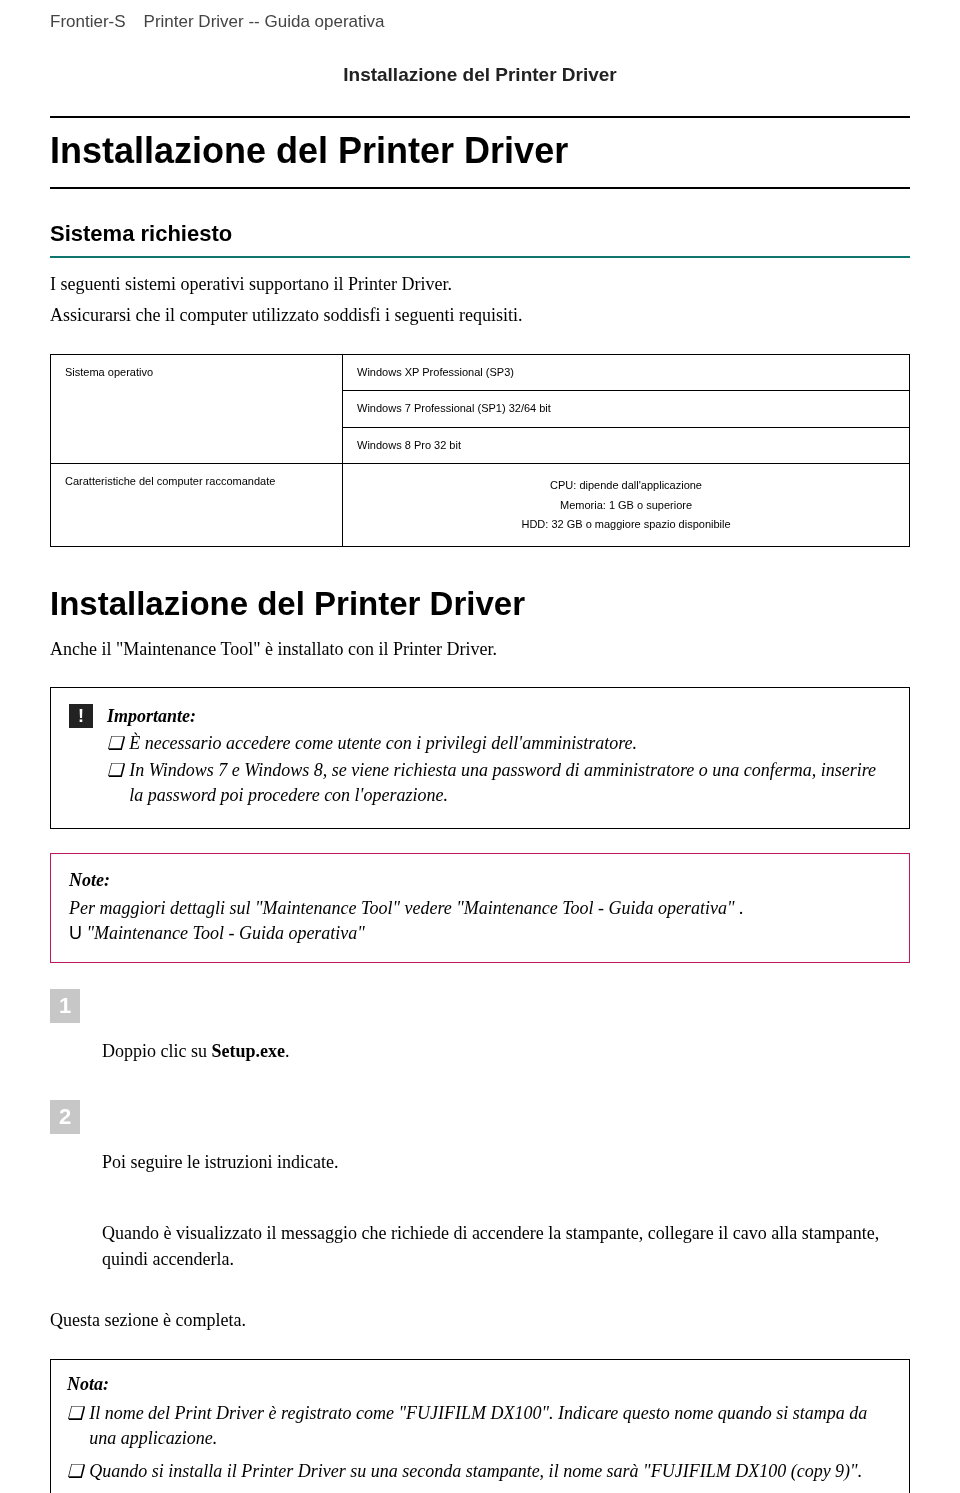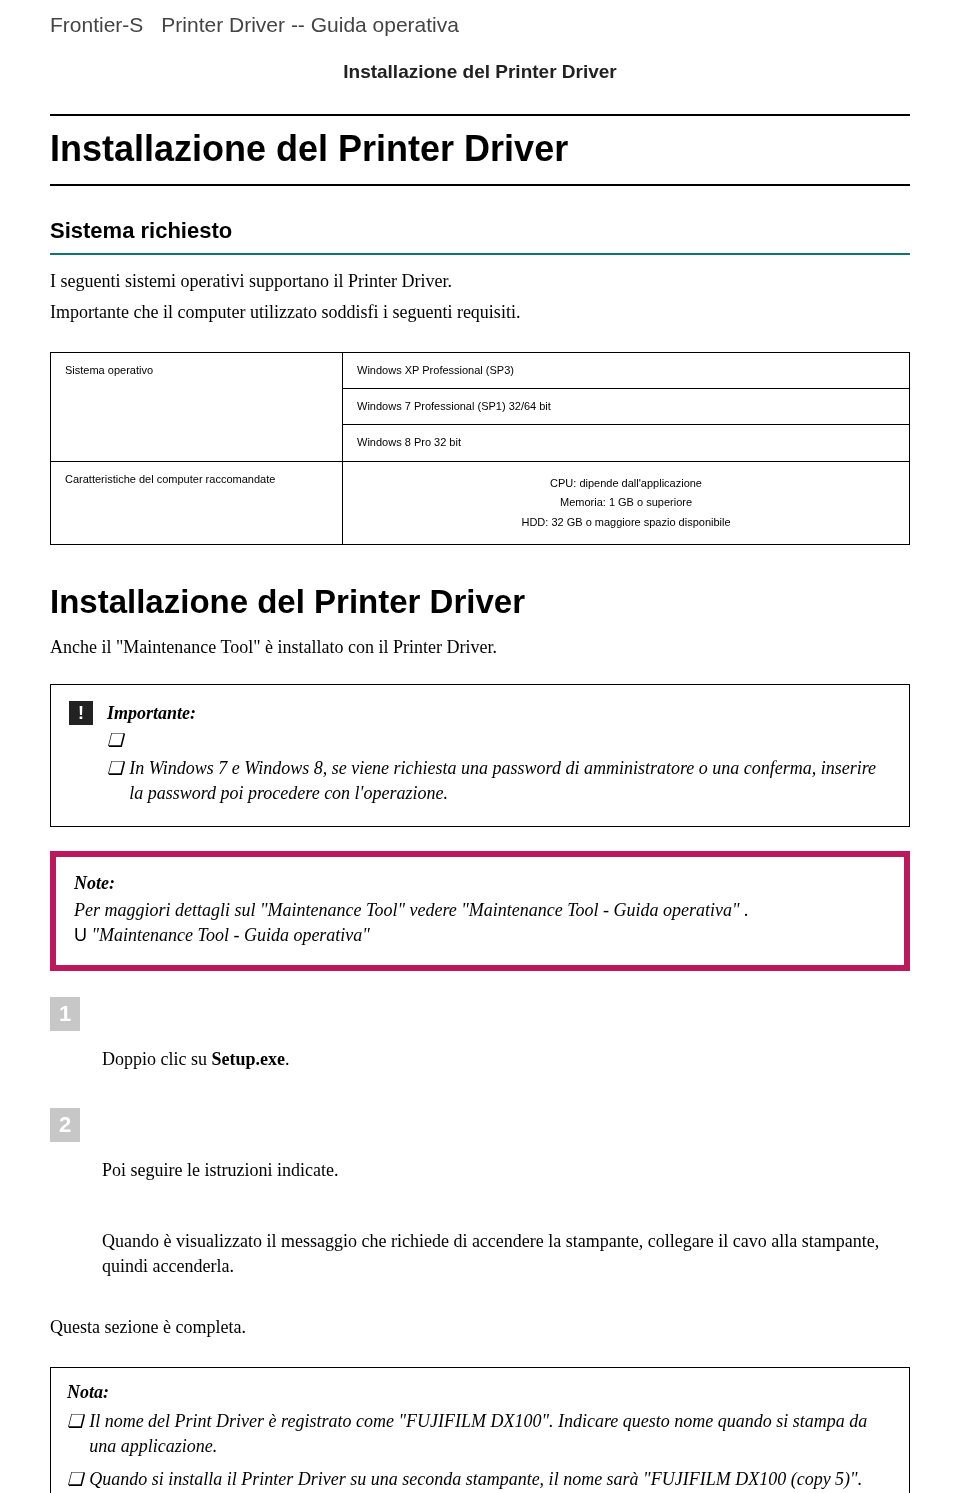--- a/index.html
+++ b/index.html
@@ -7,23 +7,23 @@
     font-family: Georgia, 'Times New Roman', serif;
     background: #fff;
     color: #000;
     width: 960px;
     padding: 10px 50px 30px 50px;
     font-size: 18px;
     line-height: 1.4;
   }
   .header-line {
     font-family: Arial, Helvetica, sans-serif;
-    font-size: 21px;
+    font-size: 17px;
     color: #444;
-    margin-bottom: 20px;
+    margin-bottom: 28px;
   }
   .header-line .gap { display:inline-block; width:18px; }
   .section-label {
     font-family: Arial, Helvetica, sans-serif;
     font-weight: bold;
     font-size: 19px;
     text-align: center;
     color: #222;
     margin-bottom: 28px;
   }
@@ -82,21 +82,21 @@
     font-size: 18px;
     text-align: center;
     line-height: 24px;
     flex-shrink: 0;
   }
   .imp-body { flex: 1; font-style: italic; }
   .imp-title { font-weight: bold; font-style: italic; margin-bottom: 2px; }
   .bullet-line { display: flex; gap: 6px; margin-bottom: 2px; }
   .bullet-line .mark { flex-shrink: 0; }
   .note-box {
-    border: 6px solid #be185d;
+    border: 1px solid #be185d;
     padding: 14px 18px 16px 18px;
     margin: 18px 0 26px 0;
     font-style: italic;
   }
   .note-title { font-weight: bold; font-style: italic; margin-bottom: 2px; }
   .step { display: flex; gap: 22px; margin-bottom: 22px; align-items: flex-start; }
   .step-num {
     width: 30px; height: 34px;
     background: #c7c7c7; color: #fff;
     font-family: Arial, sans-serif;
@@ -130,21 +130,21 @@
 <div class="header-line">
   <span>Frontier-S</span><span class="gap"></span><span>Printer Driver -- Guida operativa</span>
 </div>
 
 <div class="section-label">Installazione del Printer Driver</div>
 
 <h1>Installazione del Printer Driver</h1>
 
 <h2 class="sistema">Sistema richiesto</h2>
 <p class="body">I seguenti sistemi operativi supportano il Printer Driver.</p>
-<p class="body">Importante che il computer utilizzato soddisfi i seguenti requisiti.</p>
+<p class="body">Assicurarsi che il computer utilizzato soddisfi i seguenti requisiti.</p>
 
 <table class="req">
   <tbody>
       <tr>
     <td class="label" rowspan="3">Sistema operativo</td>
     <td>Windows XP Professional (SP3)</td>
   </tr>
   <tr>
         <td>Windows 7 Professional (SP1) 32/64 bit</td>
       </tr>
@@ -165,20 +165,21 @@
 <h1 class="second">Installazione del Printer Driver</h1>
 <p class="body">Anche il "Maintenance Tool" è installato con il Printer Driver.</p>
 
 <div class="imp-box">
   <div class="imp-row">
     <div class="imp-icon">!</div>
     <div class="imp-body">
       <div class="imp-title">Importante:</div>
       <div class="bullet-line">
         <span class="mark">❏</span>
+        <span>È necessario accedere come utente con i privilegi dell'amministratore.</span>
       </div>
       <div class="bullet-line">
         <span class="mark">❏</span>
         <span>In Windows 7 e Windows 8, se viene richiesta una password di amministratore o una conferma, inserire la password poi procedere con l'operazione.</span>
       </div>
     </div>
   </div>
 </div>
 
 <div class="note-box">
@@ -209,17 +210,17 @@
 <p class="complete">Questa sezione è completa.</p>
 
 <div class="nota-box">
   <div class="nota-title">Nota:</div>
   <div class="bullet-line">
     <span class="mark">❏</span>
     <span>Il nome del Print Driver è registrato come "FUJIFILM DX100". Indicare questo nome quando si stampa da una applicazione.</span>
   </div>
   <div class="bullet-line">
     <span class="mark">❏</span>
-    <span>Quando si installa il Printer Driver su una seconda stampante, il nome sarà "FUJIFILM DX100 (copy 5)".</span>
+    <span>Quando si installa il Printer Driver su una seconda stampante, il nome sarà "FUJIFILM DX100 (copy 9)".</span>
   </div>
 </div>
 
 <div class="page-num">4</div>
 
 </body></html>

